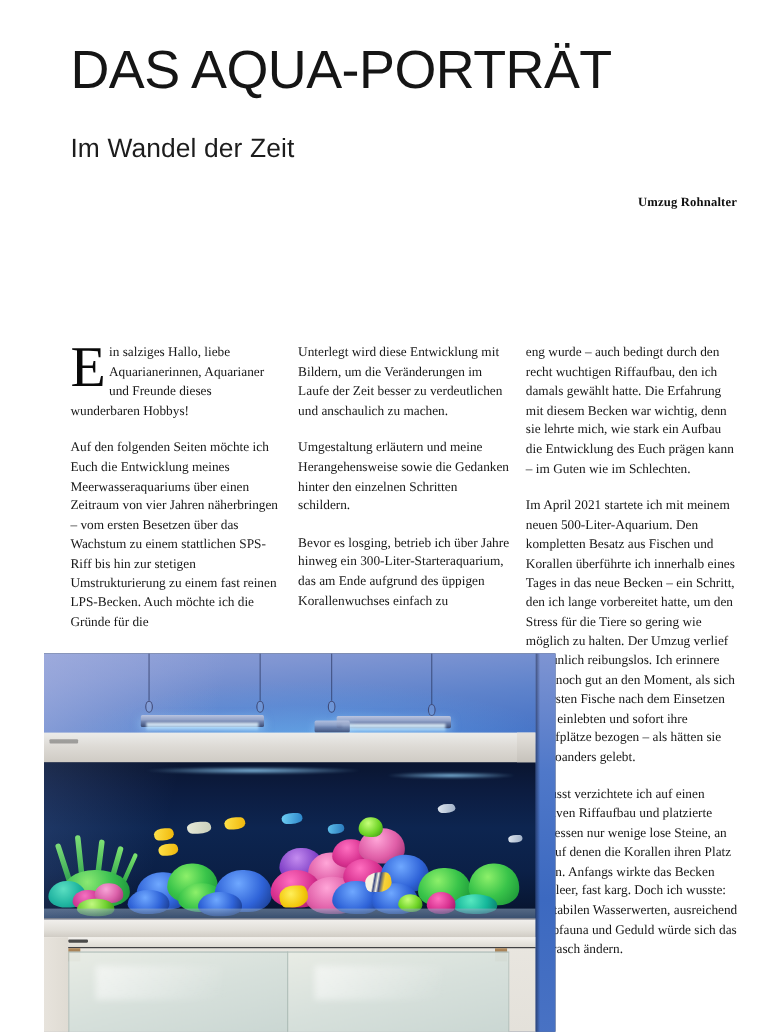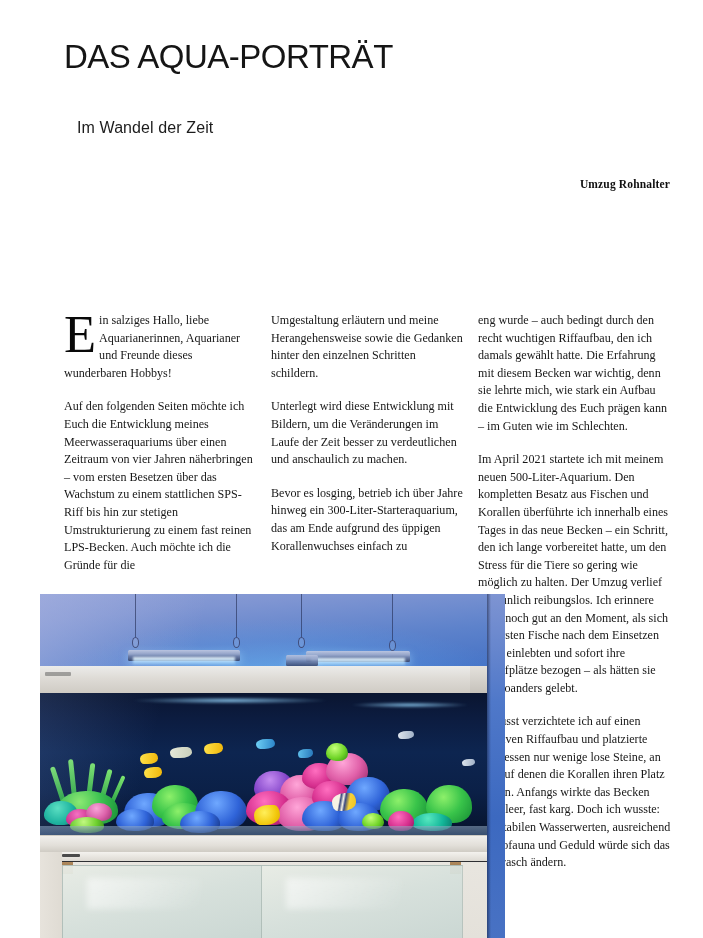--- a/index.html
+++ b/index.html
@@ -18,35 +18,35 @@
 
   
   .page-header {
     position: absolute;
     left: 64px;
     top: 40px;
     width: 606px;
   }
   .doc-title {
     font-family: "Liberation Sans", sans-serif;
-    font-size: 33px;
+    font-size: 49px;
     font-weight: 400;
     letter-spacing: -0.5px;
     line-height: 1.0;
     color: #151515;
     margin: 0;
     white-space: nowrap;
   }
   .doc-subtitle {
     font-family: "Liberation Sans", sans-serif;
-    font-size: 16px;
+    font-size: 24px;
     font-weight: 400;
     letter-spacing: 0.1px;
     color: #1c1c1c;
-    margin: 13px;
+    margin: 0;
     padding-top: 33px;
   }
   .byline {
     position: absolute;
     left: 64px;
     top: 178px;
     width: 606px;
     text-align: right;
     font-family: "Liberation Serif", serif;
     font-weight: bold;
@@ -327,22 +327,22 @@
 <div class="byline">Umzug Rohnalter</div>
 
 <div class="columns">
 
   <div class="col col-1">
     <p class="dropcap-para">Ein salziges Hallo, liebe Aquarianerinnen, Aquarianer und Freunde dieses wunderbaren Hobbys!</p>
     <p>Auf den folgenden Seiten möchte ich Euch die Entwicklung meines Meerwasseraquariums über einen Zeitraum von vier Jahren näherbringen – vom ersten Besetzen über das Wachstum zu einem stattlichen SPS-Riff bis hin zur stetigen Umstrukturierung zu einem fast reinen LPS-Becken. Auch möchte ich die Gründe für die</p>
   </div>
 
   <div class="col col-2">
+    <p>Unterlegt wird diese Entwicklung mit Bildern, um die Veränderungen im Laufe der Zeit besser zu verdeutlichen und anschaulich zu machen.</p>
     <p>Umgestaltung erläutern und meine Herangehensweise sowie die Gedanken hinter den einzelnen Schritten schildern.</p>
-    <p>Unterlegt wird diese Entwicklung mit Bildern, um die Veränderungen im Laufe der Zeit besser zu verdeutlichen und anschaulich zu machen.</p>
     <p>Bevor es losging, betrieb ich über Jahre hinweg ein 300-Liter-Starteraquarium, das am Ende aufgrund des üppigen Korallenwuchses einfach zu</p>
   </div>
 
   <div class="col col-3">
     <p>eng wurde – auch bedingt durch den recht wuchtigen Riffaufbau, den ich damals gewählt hatte. Die Erfahrung mit diesem Becken war wichtig, denn sie lehrte mich, wie stark ein Aufbau die Entwicklung des Euch prägen kann – im Guten wie im Schlechten.</p>
     <p>Im April 2021 startete ich mit meinem neuen 500-Liter-Aquarium. Den kompletten Besatz aus Fischen und Korallen überführte ich innerhalb eines Tages in das neue Becken – ein Schritt, den ich lange vorbereitet hatte, um den Stress für die Tiere so gering wie möglich zu halten. Der Umzug verlief erstaunlich reibungslos. Ich erinnere mich noch gut an den Moment, als sich die ersten Fische nach dem Einsetzen rasch einlebten und sofort ihre Schlafplätze bezogen – als hätten sie nie woanders gelebt.</p>
     <p>Bewusst verzichtete ich auf einen massiven Riffaufbau und platzierte stattdessen nur wenige lose Steine, an und auf denen die Korallen ihren Platz fanden. Anfangs wirkte das Becken recht leer, fast karg. Doch ich wusste: Mit stabilen Wasserwerten, ausreichend Mikrofauna und Geduld würde sich das Bild rasch ändern.</p>
   </div>
 
 </div>

